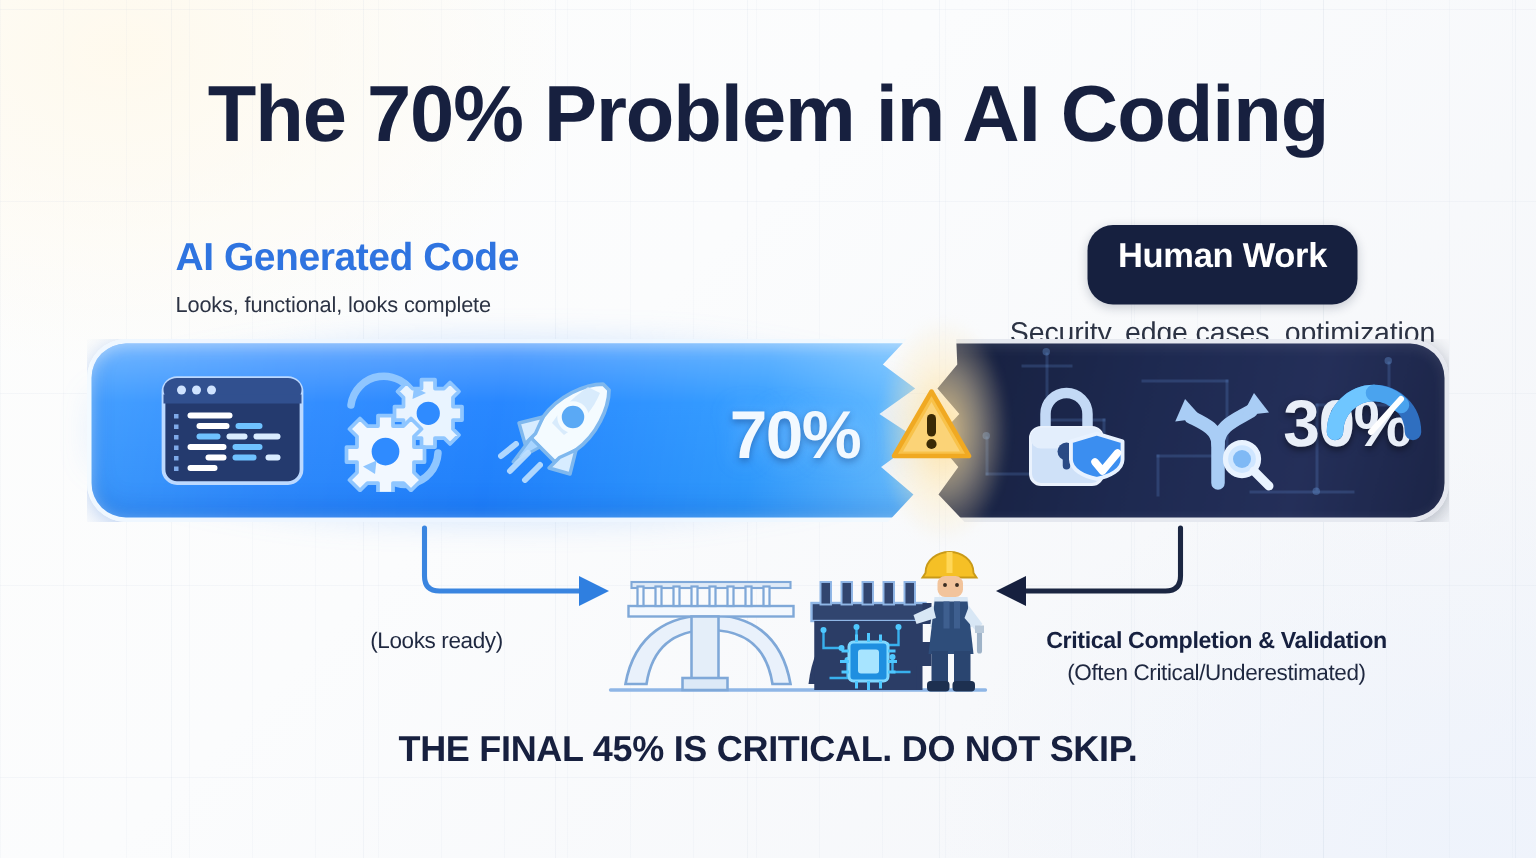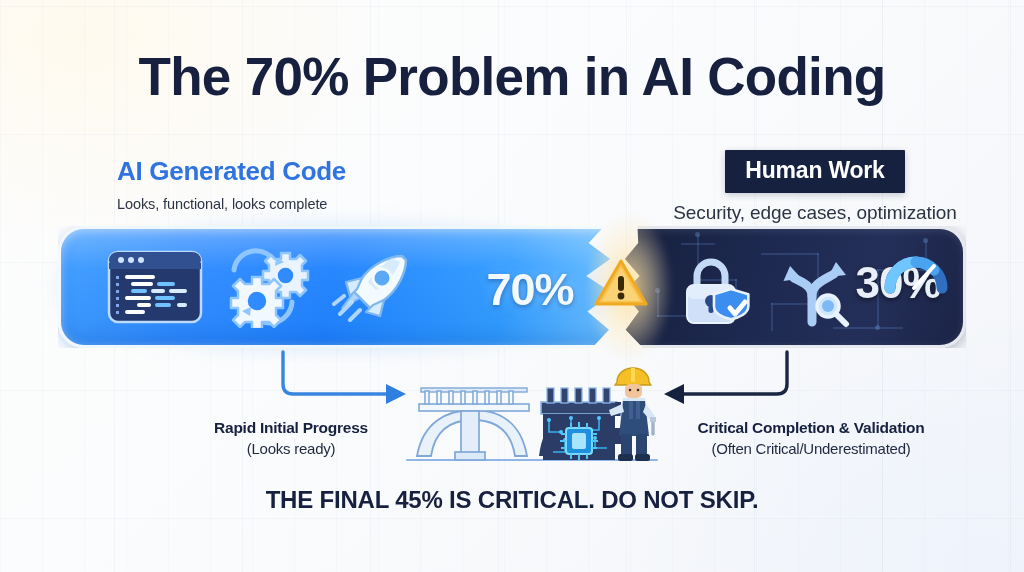--- a/index.html
+++ b/index.html
@@ -90,22 +90,22 @@
     width: 390px;
     text-align: center;
   }
   #hum-pill {
     display: inline-block;
     background: #16203f;
     color: #ffffff;
     font-size: 23px;
     font-weight: bold;
     letter-spacing: -0.2px;
-    padding: 7px 20px 9px 20px;
-    border-radius: 1px;
+    padding: 7px 20px 19px 20px;
+    border-radius: 17px;
     box-shadow: 0 2px 7px rgba(20,30,60,0.22);
   }
   #hum-head .s {
     margin-top: 9px;
     font-size: 19px;
     color: #2c3344;
     letter-spacing: -0.1px;
   }
 
   
@@ -559,21 +559,20 @@
         <rect x="232" y="94" width="15" height="7" rx="2.5" fill="#1d3050"></rect>
         <g stroke="#9fb3c8" stroke-width="3.4" fill="none" stroke-linecap="round">
           <path d="M250 60 L250 74"></path>
         </g>
         <path d="M247 57 L253 57 L253 62 L247 62 Z" fill="#b9c9d9"></path>
       </g>
     </svg>
   </div>
 
   <div id="cap-left">
-    <div class="cap-t">Rapid Initial Progress</div>
     <div class="cap-s">(Looks ready)</div>
   </div>
 
   <div id="cap-right">
     <div class="cap-t">Critical Completion &amp; Validation</div>
     <div class="cap-s">(Often Critical/Underestimated)</div>
   </div>
 
   <div id="footer">THE FINAL 45% IS CRITICAL. DO NOT SKIP.</div>
 

